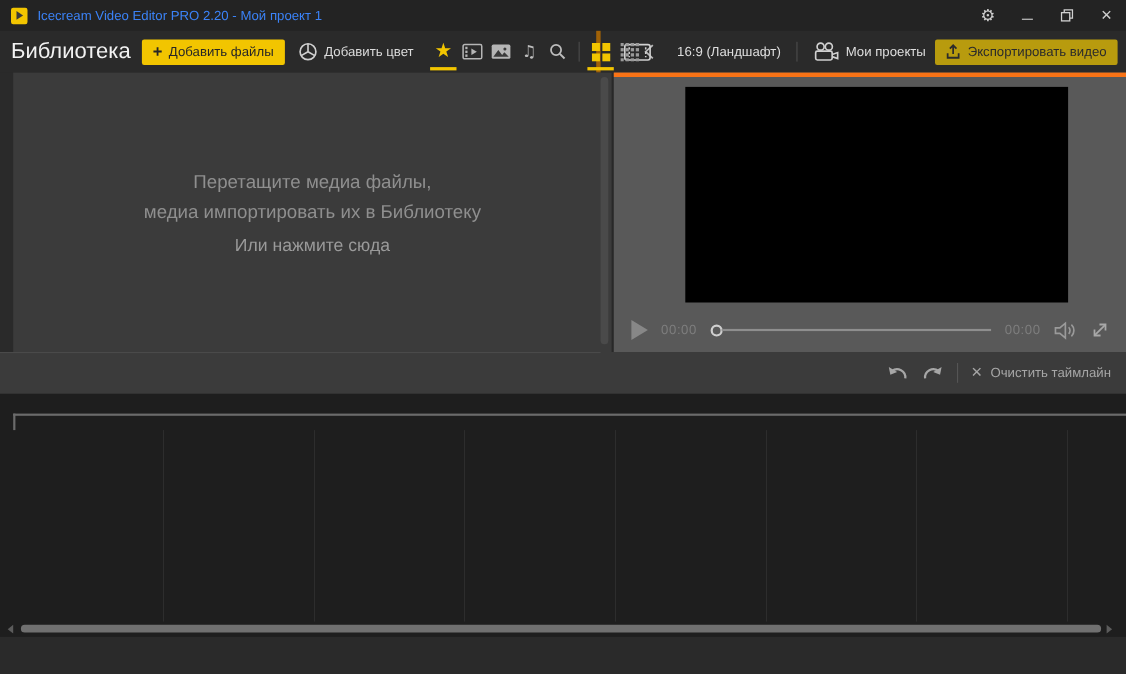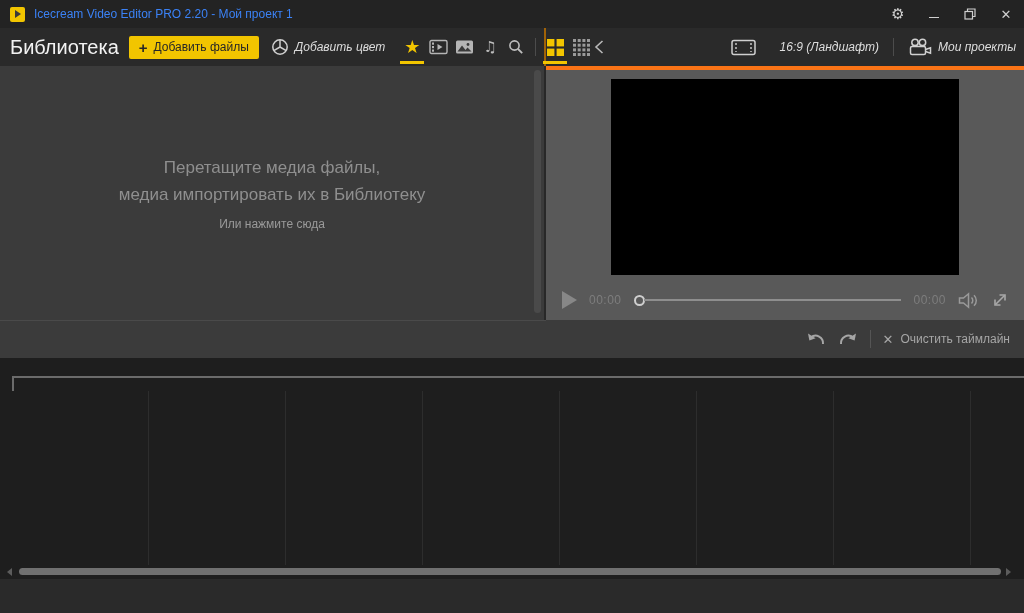--- a/index.html
+++ b/index.html
@@ -17,40 +17,40 @@
   .app-icon .tri { width:0; height:0; border-top:4px solid transparent; border-bottom:4px solid transparent; border-left:6px solid #3a3a3a; margin-left:1px; }
   .app-title { font-size:12px; color:#3b82f6; }
   .win-controls { margin-left:auto; display:flex; height:28px; }
   .win-btn { width:36px; height:28px; display:flex; align-items:center; justify-content:center; color:#cfcfcf; cursor:default; }
   .gear { font-size:15px; color:#cfcfcf; font-family:"DejaVu Sans",sans-serif; }
   .min-glyph { width:10px; height:1px; background:#cfcfcf; display:block; margin-top:6px; }
   .close-glyph { font-size:13px; color:#cfcfcf; }
 
   
   .toolbar { height:38px; background:#2a2a2a; display:flex; align-items:stretch; flex:none; }
-  .toolbar-left { width:546px; flex:none; display:flex; align-items:center; padding:0 8px 0 10px; border-right:2px solid #a16207; }
+  .toolbar-left { width:546px; flex:none; display:flex; align-items:center; padding:0 8px 0 10px; border-right:4px solid #a16207; }
   .lib-title { font-size:20px; color:#f2f2f2; margin-right:10px; white-space:nowrap; }
   .btn-yellow { background:#f2c500; color:#262626; border:none; border-radius:2px; height:23px; padding:0 10px; font-size:12px; display:flex; align-items:center; gap:6px; font-family:inherit; white-space:nowrap; }
   .btn-yellow .plus { font-size:15px; font-weight:bold; line-height:1; }
-  .tool-group { display:flex; align-items:center; gap:6px; color:#dcdcdc; white-space:nowrap; margin-left:12px;font-style:italic; }
+  .tool-group { display:flex; align-items:center; gap:6px; color:#dcdcdc; white-space:nowrap; margin-left:12px; }
   .tool-icon { width:26px; height:38px; display:flex; align-items:center; justify-content:center; position:relative; flex:none; }
   .tool-icon.active::after { content:""; position:absolute; bottom:2px; left:1px; right:1px; height:3px; background:#f2c500; }
   .star-glyph { font-size:18px; color:#f2c500; font-family:"DejaVu Sans",sans-serif; line-height:1; }
   .music-glyph { font-size:15px; color:#bdbdbd; font-family:"DejaVu Sans",sans-serif; line-height:1; }
   .v-div { width:1px; height:18px; background:#4c4c4c; align-self:center; margin:0 6px; flex:none; }
   .chevron-btn { margin-left:auto; width:30px; height:38px; display:flex; align-items:center; justify-content:center; }
   .toolbar-right { flex:1; display:flex; align-items:center; justify-content:flex-end; padding:0 8px; gap:8px; }
   .tb-label { font-size:12px; color:#dedede; white-space:nowrap; }
   .btn-export { background:#b89b0e; color:#2b2b2b; border:none; border-radius:2px; height:23px; padding:0 10px; font-size:12px; display:flex; align-items:center; gap:7px; font-family:inherit; white-space:nowrap; }
 
   
-  .main { height:254px; display:flex; flex:none; }
+  .main { height:254px; display:flex; flex:none;padding-left:12px; }
   .library { width:546px; flex:none; background:#3b3b3b; border-right:2px solid #282828; position:relative; display:flex; flex-direction:column; align-items:center; justify-content:center; text-align:center; }
   .drop-line { font-size:17px; color:#8f8f8f; line-height:1.55; }
-  .drop-hint { font-size:12px; color:#9a9a9a; margin-top:9px; }
+  .drop-hint { font-size:16px; color:#9a9a9a; margin-top:9px; }
   .lib-scrollbar { position:absolute; right:3px; top:4px; width:7px; height:243px; background:#4a4a4a; border-radius:4px; }
 
   .preview { flex:1; background:#595959; border-top:4px solid #f97316; position:relative; }
   .video-canvas { position:absolute; left:65px; top:9px; width:348px; height:196px; background:#000; }
   .controls { position:absolute; left:0; right:0; top:216px; height:28px; display:flex; align-items:center; padding:0 16px; gap:12px; }
   .play-tri { width:0; height:0; border-top:9px solid transparent; border-bottom:9px solid transparent; border-left:15px solid #878787; flex:none; }
   .time { font-size:12px; color:#7d7d7d; flex:none; letter-spacing:0.5px; }
   .slider { flex:1; display:flex; align-items:center; height:18px; }
   .knob { width:11px; height:11px; border:2.5px solid #cfcfcf; border-radius:50%; background:transparent; flex:none; }
   .track { flex:1; height:2px; background:#8e8e8e; margin-left:-1px; }
@@ -204,20 +204,27 @@
       <div class="v-div"></div>
       <div class="tool-group" style="margin-left:0;">
         <svg width="24" height="18" viewBox="0 0 24 18">
           <circle cx="7" cy="4.4" r="3.2" fill="none" stroke="#d0d0d0" stroke-width="1.5"></circle>
           <circle cx="14.5" cy="4.4" r="3.2" fill="none" stroke="#d0d0d0" stroke-width="1.5"></circle>
           <rect x="2.5" y="8.5" width="15" height="8" rx="1.5" fill="none" stroke="#d0d0d0" stroke-width="1.5"></rect>
           <path d="M17.5 11.5 L22.5 9.8 V15.2 L17.5 13.5" fill="none" stroke="#d0d0d0" stroke-width="1.5"></path>
         </svg>
         <span class="tb-label">Мои проекты</span>
       </div>
+      <button class="btn-export">
+        <svg width="13" height="14" viewBox="0 0 13 14">
+          <path d="M6.5 9 V1.5 M3.5 4.2 L6.5 1.2 L9.5 4.2" fill="none" stroke="#2b2b2b" stroke-width="1.6"></path>
+          <path d="M1.5 8.5 V12.5 H11.5 V8.5" fill="none" stroke="#2b2b2b" stroke-width="1.6"></path>
+        </svg>
+        <span>Экспортировать видео</span>
+      </button>
     </div>
   </div>
 
   <div class="main">
     <div class="library">
       <div class="drop-line">Перетащите медиа файлы,</div>
       <div class="drop-line">медиа импортировать их в Библиотеку</div>
       <div class="drop-hint">Или нажмите сюда</div>
       <div class="lib-scrollbar"></div>
     </div>

